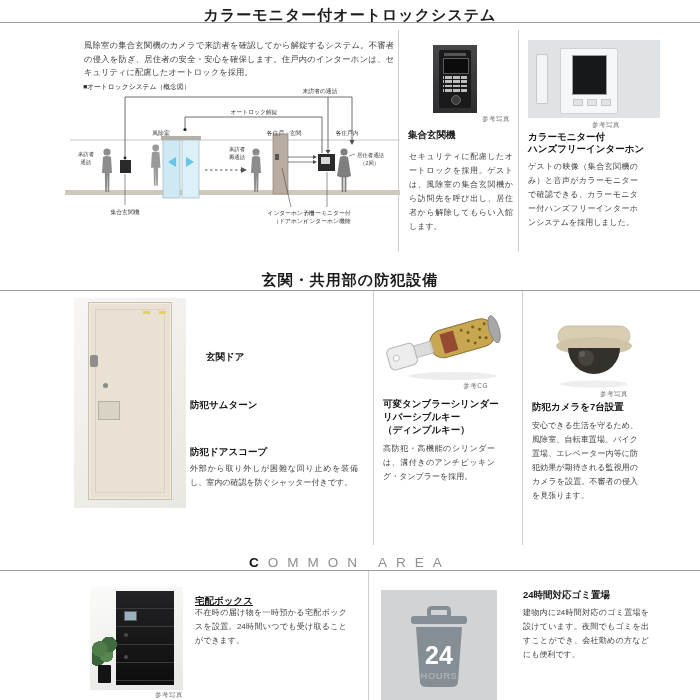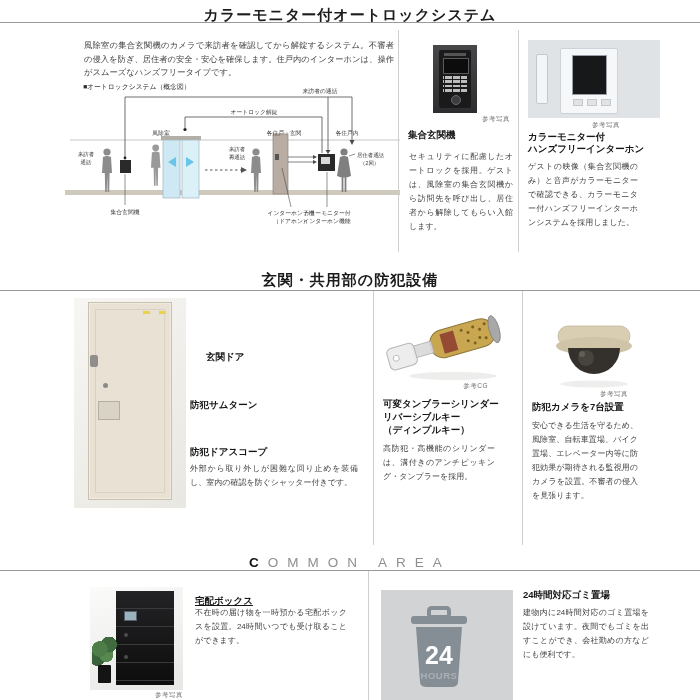--- a/index.html
+++ b/index.html
@@ -24,21 +24,21 @@
   .dlabel-s{font-size:5.4px;fill:#3a3a3a;}
 </style>
 </head>
 <body>
 
 <div class="page">
 
   <div class="sec-title" style="top:6px;">カラーモニター付オートロックシステム</div>
   <div class="hline" style="top:22px;"></div>
 
-  <div class="abs intro-text" style="left:84px;top:39px;width:310px;">風除室の集合玄関機のカメラで来訪者を確認してから解錠するシステム。不審者の侵入を防ぎ、居住者の安全・安心を確保します。住戸内のインターホンは、操作がスムーズなハンズフリータイプです。</div>
+  <div class="abs intro-text" style="left:84px;top:39px;width:310px;">風除室の集合玄関機のカメラで来訪者を確認してから解錠するシステム。不審者の侵入を防ぎ、居住者の安全・安心を確保します。住戸内のインターホンは、セキュリティに配慮したオートロックを採用。</div>
 
   <div class="abs diag-caption" style="left:83px;top:82px;">■オートロックシステム（概念図）</div>
 
   <svg class="abs" style="left:60px;top:84px;" width="345" height="145" viewBox="0 0 345 145">
 
     <rect x="5" y="106" width="335" height="5" fill="#cfc8bd"></rect>
 
     <line x1="10" y1="56" x2="340" y2="56" stroke="#b8b8b8" stroke-width="0.8"></line>
 
     <g>
@@ -242,21 +242,21 @@
          radial-gradient(circle at 30% 40%, #4e7d4a 0 30%, transparent 31%),
          radial-gradient(circle at 65% 25%, #3f6b3f 0 28%, transparent 29%),
          radial-gradient(circle at 55% 60%, #578850 0 30%, transparent 31%),
          radial-gradient(circle at 20% 70%, #3a623a 0 26%, transparent 27%);"></div>
     <div class="abs" style="left:8px;top:78px;width:13px;height:18px;background:#141414;border-radius:1px;"></div>
   </div>
   <div class="abs caption" style="left:90px;top:691px;width:93px;">参考写真</div>
   <div class="abs card-h" style="left:195px;top:595px;text-decoration:underline;">宅配ボックス</div>
   <div class="abs body-text" style="left:195px;top:606px;width:152px;">不在時の届け物を一時預かる宅配ボックスを設置。24時間いつでも受け取ることができます。</div>
 
-  <div class="abs" style="left:381px;top:590px;width:132px;height:110px;background:#d2d3d4;">
+  <div class="abs" style="left:381px;top:590px;width:116px;height:110px;background:#d2d3d4;">
     <svg width="116" height="110" viewBox="0 0 116 110">
       <rect x="48" y="18" width="20" height="9" rx="2.5" fill="none" stroke="#868e95" stroke-width="4"></rect>
       <rect x="30" y="26" width="56" height="8" rx="3" fill="#868e95"></rect>
       <path d="M35 37 L81 37 L77 92 Q77 97 70 97 L46 97 Q39 97 39 92 Z" fill="#868e95"></path>
       <text x="58" y="74" text-anchor="middle" font-size="25" font-weight="bold" fill="#fdfdfd">24</text>
       <text x="58" y="89" text-anchor="middle" font-size="9.5" font-weight="bold" fill="#aab0b5" letter-spacing="0.5">HOURS</text>
     </svg>
   </div>
   <div class="abs card-h" style="left:523px;top:589px;">24時間対応ゴミ置場</div>
   <div class="abs body-text" style="left:523px;top:606px;width:126px;">建物内に24時間対応のゴミ置場を設けています。夜間でもゴミを出すことができ、会社勤めの方などにも便利です。</div>

